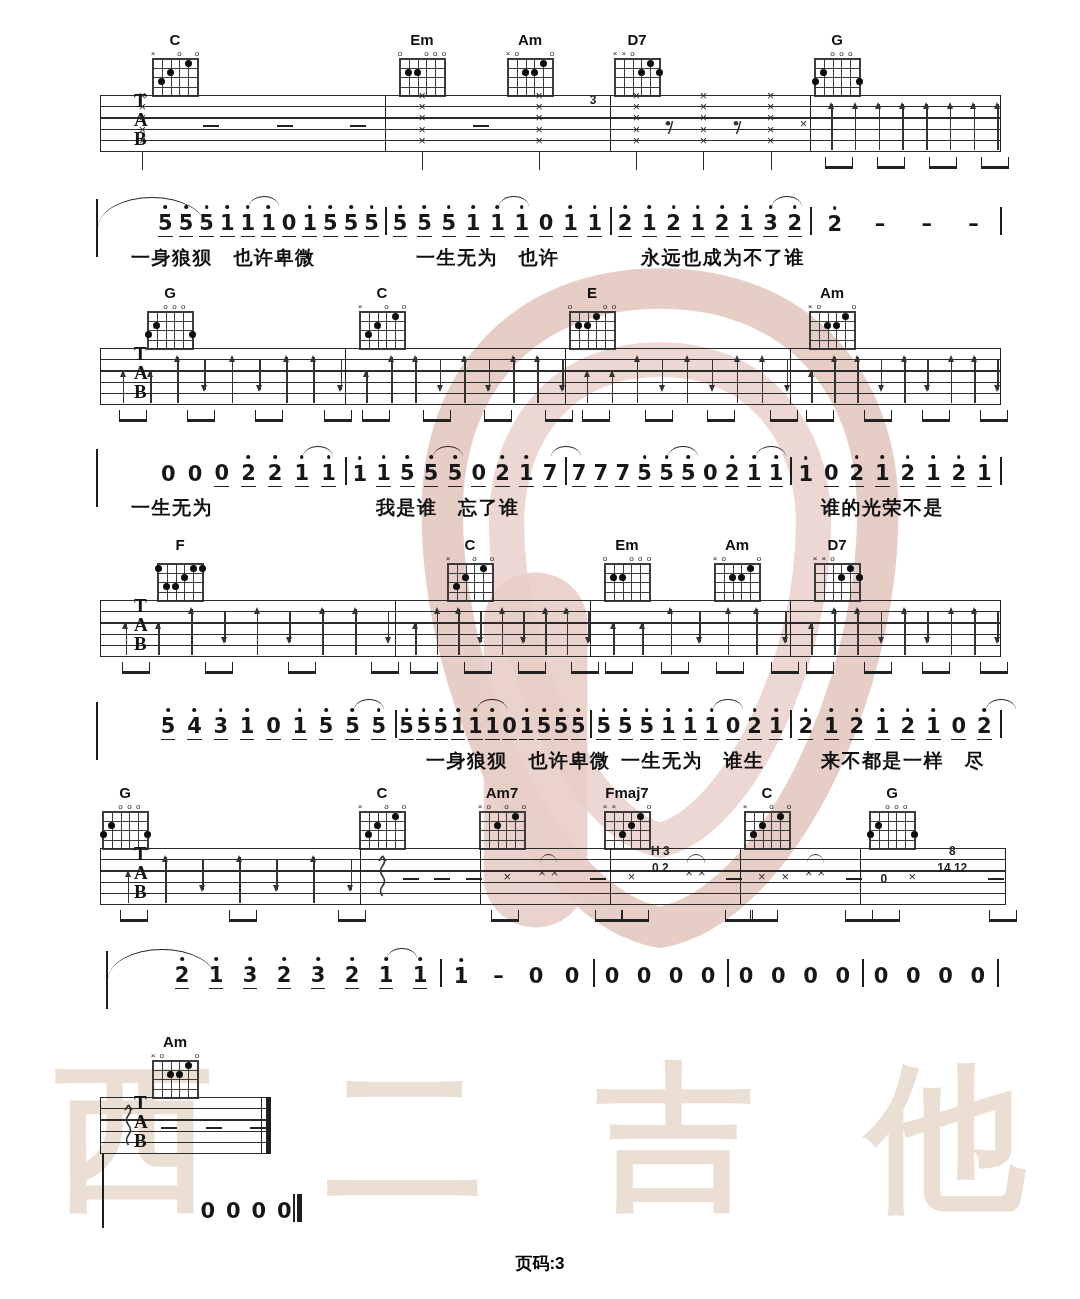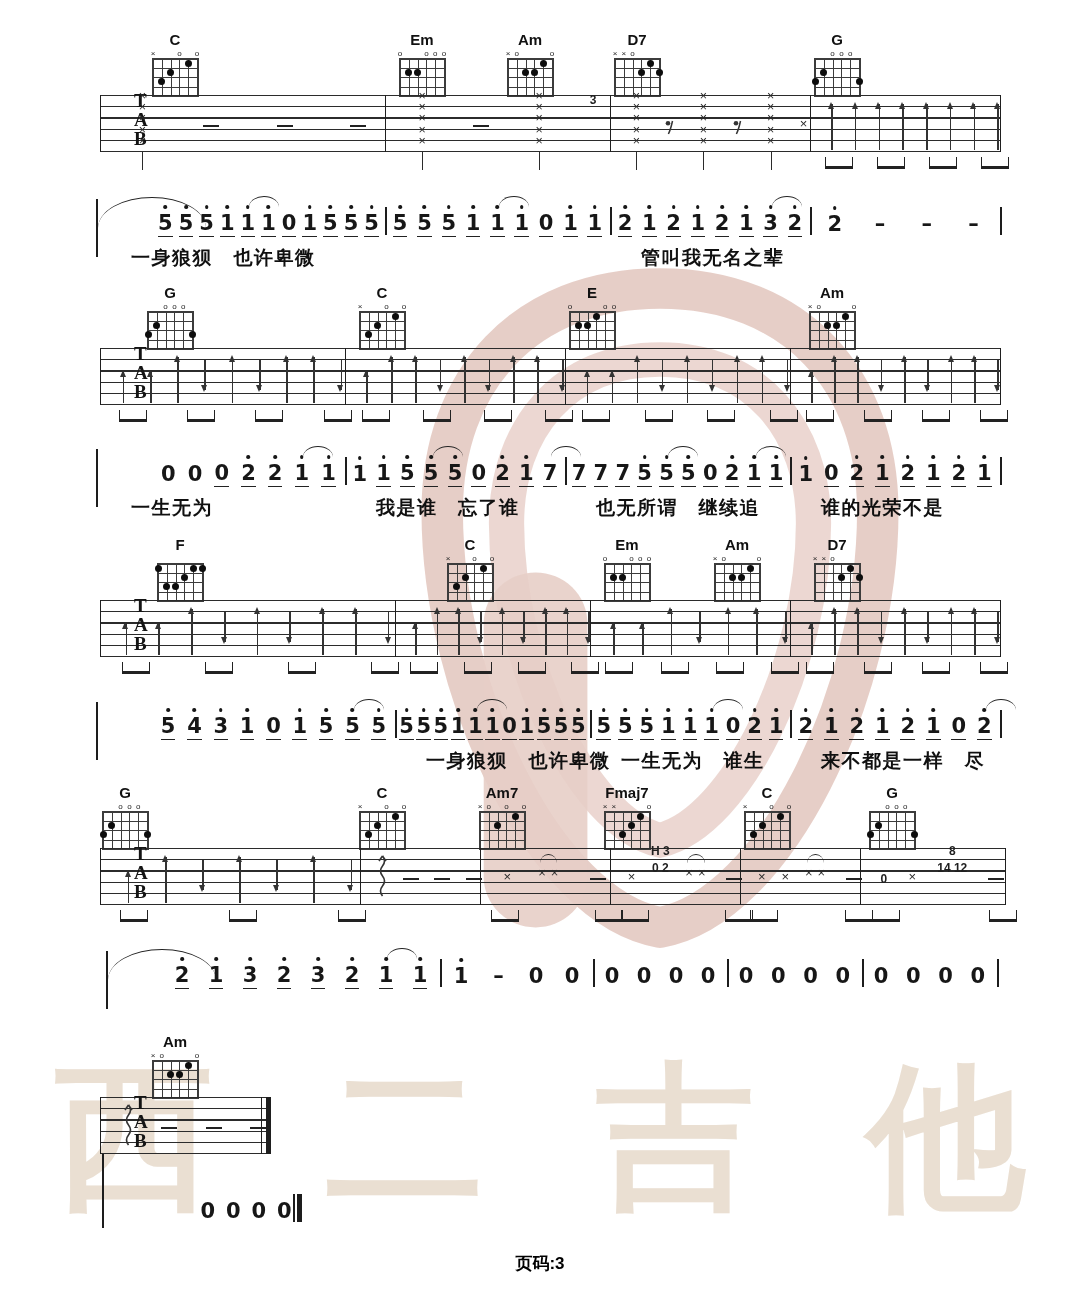--- a/index.html
+++ b/index.html
@@ -262,33 +262,34 @@
             <div class="note hi ul">5</div>
             <div class="note hi ul">5</div>
             <div class="note hi ul">5</div>
             <div class="note hi ul">1</div>
             <div class="note hi ul">1<div class="sl"></div></div>
             <div class="note hi ul">1</div>
             <div class="note ul">0</div>
             <div class="note hi ul">1</div>
             <div class="note hi ul">1</div>
           </div>
+          <div class="lyric">一生无为　也许</div>
         </div>
         <div class="mmeasure" style="left: 613px; width: 194px;">
           <div class="notes">
             <div class="note hi ul">2</div>
             <div class="note hi ul">1</div>
             <div class="note hi ul">2</div>
             <div class="note hi ul">1</div>
             <div class="note hi ul">2</div>
             <div class="note hi ul">1</div>
             <div class="note hi ul">3<div class="sl"></div></div>
             <div class="note hi ul">2</div>
           </div>
-          <div class="lyric">管叫我无名之辈</div>
+          <div class="lyric">永远也成为不了谁</div>
         </div>
         <div class="mmeasure" style="left: 813px; width: 184px;">
           <div class="notes">
             <div class="note hi">2</div>
             <div class="note" style="min-width: 18px;">–</div>
             <div class="note" style="min-width: 18px;">–</div>
             <div class="note" style="min-width: 18px;">–</div>
           </div>
           <div class="lyric"></div>
         </div>
@@ -453,21 +454,20 @@
             <div class="note ul">7</div>
             <div class="note ul">7</div>
             <div class="note hi ul">5</div>
             <div class="note hi ul">5<div class="sl"></div></div>
             <div class="note hi ul">5</div>
             <div class="note ul">0</div>
             <div class="note hi ul">2</div>
             <div class="note hi ul">1<div class="sl"></div></div>
             <div class="note hi ul">1</div>
           </div>
-          <div class="lyric">也无所谓　继续追</div>
         </div>
         <div class="mmeasure" style="left: 793px; width: 204px;">
           <div class="notes">
             <div class="note hi">1</div>
             <div class="note ul">0</div>
             <div class="note hi ul">2</div>
             <div class="note hi ul">1</div>
             <div class="note hi ul">2</div>
             <div class="note hi ul">1</div>
             <div class="note hi ul">2</div>

